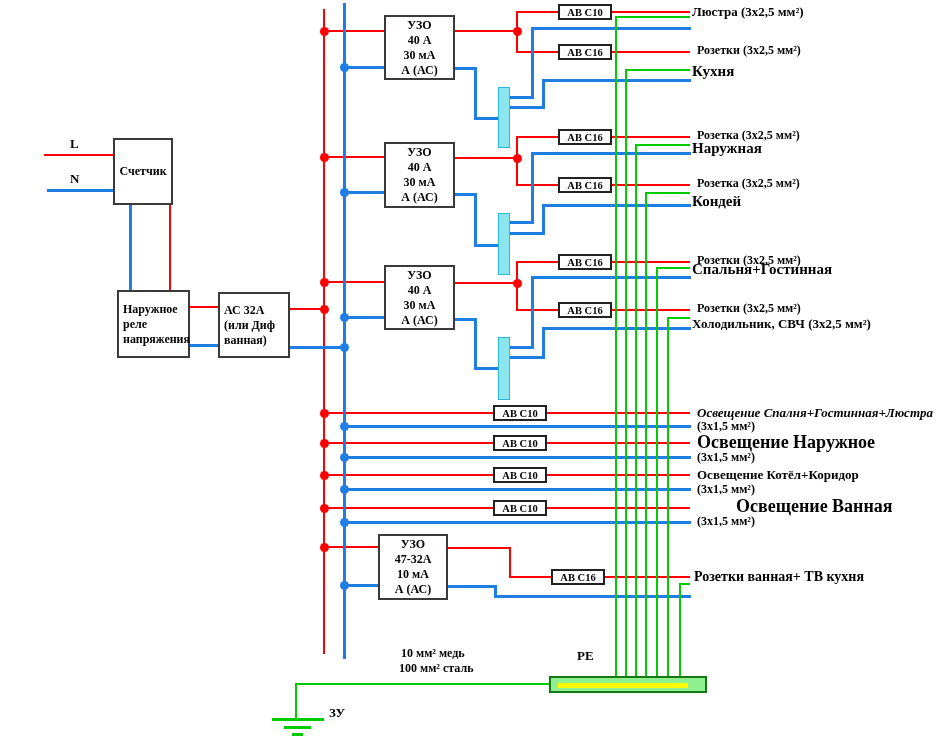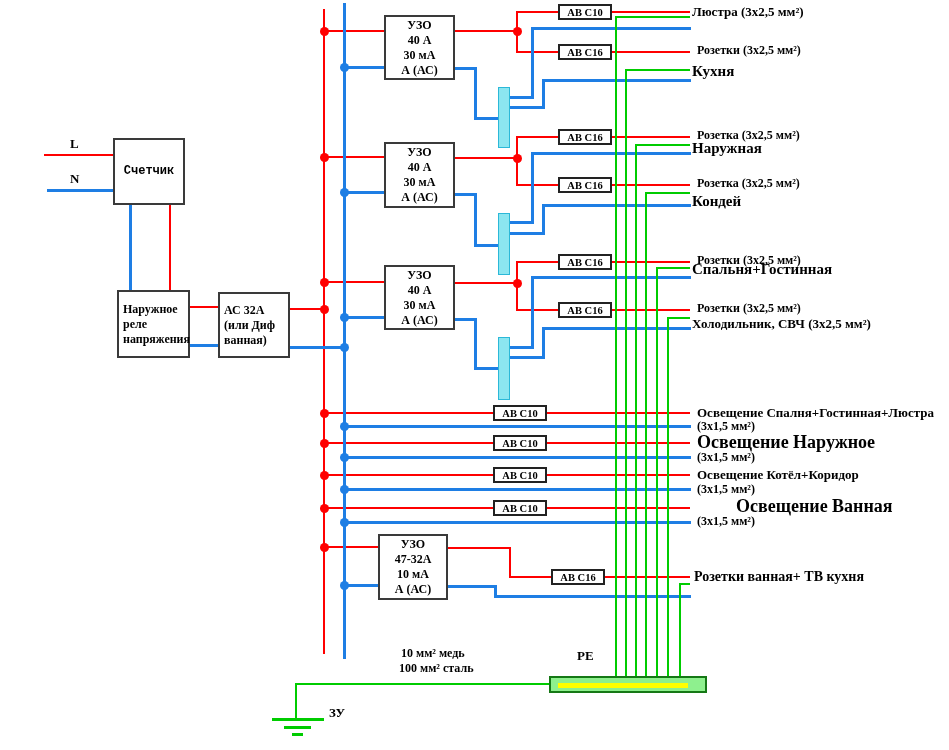--- a/index.html
+++ b/index.html
@@ -141,21 +141,21 @@
       <div class="dot" style="left: 339.5px; top: 187.5px; width: 9px; height: 9px; background: rgb(30, 126, 228);"></div>
       <div class="dot" style="left: 339.5px; top: 312.5px; width: 9px; height: 9px; background: rgb(30, 126, 228);"></div>
       <div class="dot" style="left: 339.5px; top: 342.5px; width: 9px; height: 9px; background: rgb(30, 126, 228);"></div>
       <div class="dot" style="left: 339.5px; top: 421.5px; width: 9px; height: 9px; background: rgb(30, 126, 228);"></div>
       <div class="dot" style="left: 339.5px; top: 452.5px; width: 9px; height: 9px; background: rgb(30, 126, 228);"></div>
       <div class="dot" style="left: 339.5px; top: 484.5px; width: 9px; height: 9px; background: rgb(30, 126, 228);"></div>
       <div class="dot" style="left: 339.5px; top: 517.5px; width: 9px; height: 9px; background: rgb(30, 126, 228);"></div>
       <div class="dot" style="left: 339.5px; top: 580.5px; width: 9px; height: 9px; background: rgb(30, 126, 228);"></div>
     </div>
   <div id="layer-boxes">
-      <div class="cbox center" style="left: 113px; top: 138px; width: 72px; height: 67px; border-color: rgb(58, 58, 58); font-family: Liberation Mono, monospace;">
+      <div class="cbox center" style="left: 113px; top: 138px; width: 60px; height: 67px; border-color: rgb(58, 58, 58);">
         <div class="bl">Счетчик</div>
       </div>
       <div class="cbox left" style="left: 117px; top: 290px; width: 73px; height: 68px; border-color: rgb(58, 58, 58);">
         <div class="bl">Наружное</div>
         <div class="bl">реле</div>
         <div class="bl">напряжения</div>
       </div>
       <div class="cbox left" style="left: 218px; top: 292px; width: 72px; height: 66px; border-color: rgb(58, 58, 58);">
         <div class="bl">АС 32А</div>
         <div class="bl">(или Диф</div>
@@ -228,21 +228,21 @@
       <div class="lbl" style="left: 697px; top: 43px; font-size: 12px; line-height: 14px;">Розетки (3х2,5 мм²)</div>
       <div class="lbl" style="left: 692px; top: 63px; font-size: 15px; line-height: 17px;">Кухня</div>
       <div class="lbl" style="left: 697px; top: 128px; font-size: 12px; line-height: 14px;">Розетка (3х2,5 мм²)</div>
       <div class="lbl" style="left: 692px; top: 140px; font-size: 15px; line-height: 17px;">Наружная</div>
       <div class="lbl" style="left: 697px; top: 176px; font-size: 12px; line-height: 14px;">Розетка (3х2,5 мм²)</div>
       <div class="lbl" style="left: 692px; top: 193px; font-size: 15px; line-height: 17px;">Кондей</div>
       <div class="lbl" style="left: 697px; top: 253px; font-size: 12px; line-height: 14px;">Розетки (3х2,5 мм²)</div>
       <div class="lbl" style="left: 692px; top: 261px; font-size: 15px; line-height: 17px;">Спальня+Гостинная</div>
       <div class="lbl" style="left: 697px; top: 301px; font-size: 12px; line-height: 14px;">Розетки (3х2,5 мм²)</div>
       <div class="lbl" style="left: 692px; top: 316px; font-size: 13px; line-height: 15px;">Холодильник, СВЧ (3х2,5 мм²)</div>
-      <div class="lbl" style="left: 697px; top: 405px; font-size: 13px; line-height: 15px;">Освещение Спалня+Гостинная+Люстра</div>
+      <div class="lbl" style="left: 697px; top: 405px; font-size: 13px; line-height: 15px; font-style: italic;">Освещение Спалня+Гостинная+Люстра</div>
       <div class="lbl" style="left: 697px; top: 419px; font-size: 12px; line-height: 14px;">(3х1,5 мм²)</div>
       <div class="lbl" style="left: 697px; top: 435px; font-size: 18px; line-height: 15px;">Освещение Наружное</div>
       <div class="lbl" style="left: 697px; top: 450px; font-size: 12px; line-height: 14px;">(3х1,5 мм²)</div>
       <div class="lbl" style="left: 697px; top: 467px; font-size: 13px; line-height: 15px;">Освещение Котёл+Коридор</div>
       <div class="lbl" style="left: 697px; top: 482px; font-size: 12px; line-height: 14px;">(3х1,5 мм²)</div>
       <div class="lbl" style="left: 736px; top: 499px; font-size: 18px; line-height: 15px;">Освещение Ванная</div>
       <div class="lbl" style="left: 697px; top: 514px; font-size: 12px; line-height: 14px;">(3х1,5 мм²)</div>
       <div class="lbl" style="left: 694px; top: 569px; font-size: 14px; line-height: 16px;">Розетки ванная+ ТВ кухня</div>
       <div class="lbl" style="left: 577px; top: 648px; font-size: 13px; line-height: 15px;">РЕ</div>
       <div class="lbl" style="left: 401px; top: 646px; font-size: 12px; line-height: 14px;">10 мм² медь</div>

